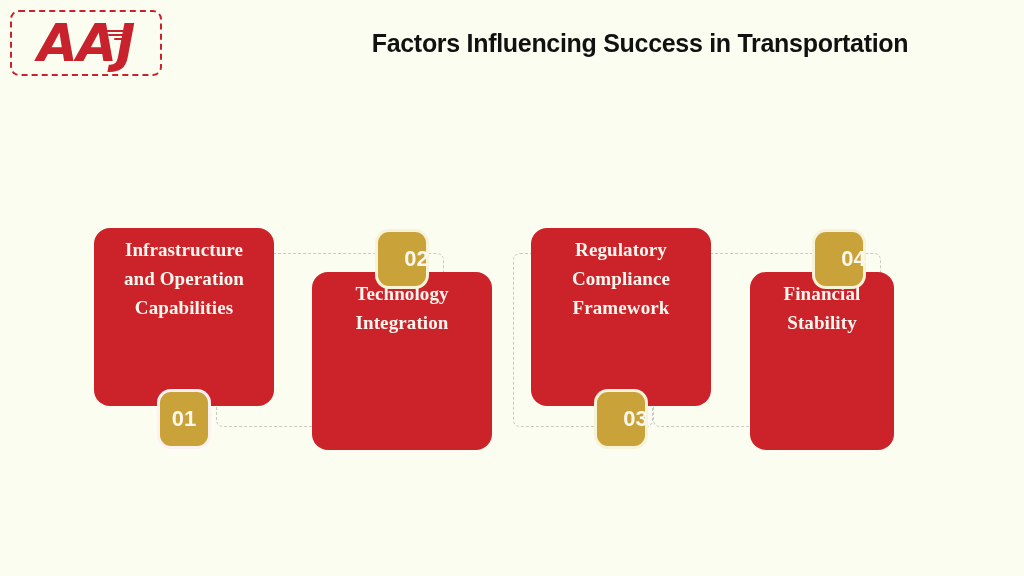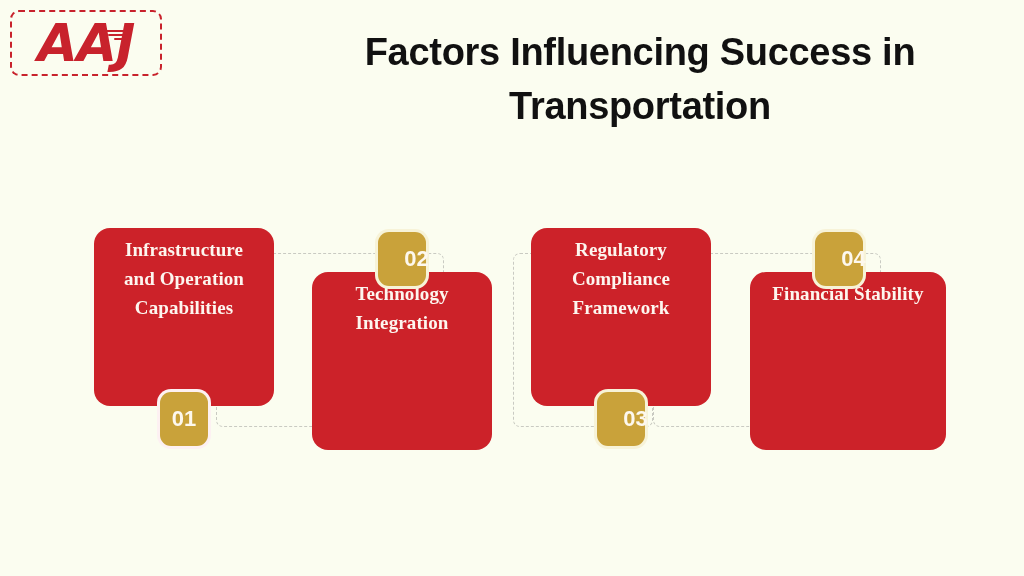--- a/index.html
+++ b/index.html
@@ -65,21 +65,21 @@
 
   
   #title {
     position: absolute;
     left: 300px;
     top: 26px;
     width: 680px;
     text-align: center;
     font-family: "Liberation Sans", sans-serif;
     font-weight: bold;
-    font-size: 38px;
+    font-size: 25px;
     line-height: 1.42;
     color: #111111;
     letter-spacing: -0.3px;
   }
 
   
   #diagram {
     position: absolute;
     left: 0;
     top: 0;
@@ -110,21 +110,21 @@
     font-weight: bold;
     font-size: 19px;
     line-height: 1.52;
     padding: 8px 14px;
     letter-spacing: 0.1px;
   }
 
   .card.card-1 { left: 94px;  top: 228px; width: 180px; height: 178px; }
   .card.card-2 { left: 312px; top: 272px; width: 180px; height: 178px; }
   .card.card-3 { left: 531px; top: 228px; width: 180px; height: 178px; }
-  .card.card-4 { left: 750px; top: 272px; width: 196px; height: 178px; }
+  .card.card-4 { left: 750px; top: 272px; width: 144px; height: 178px; }
 
   .badge {
     position: absolute;
     width: 48px;
     height: 54px;
     border-radius: 11px;
     background: #c9a23a;
     color: #fdf8ee;
     font-family: "Liberation Sans", sans-serif;
     font-weight: bold;

